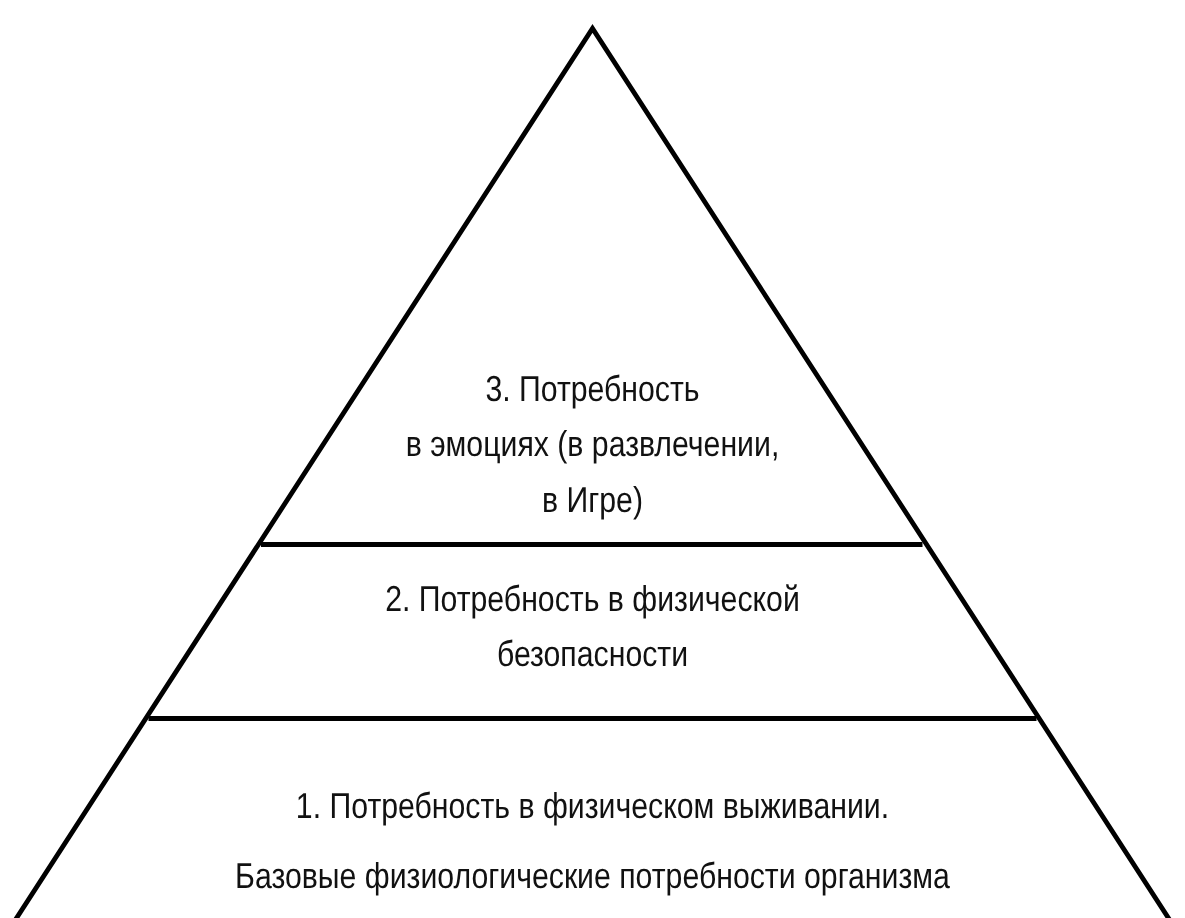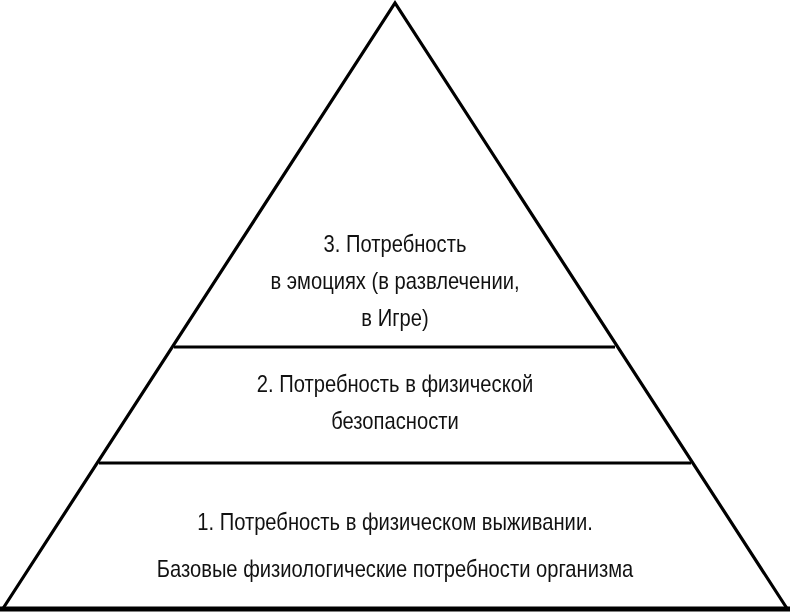--- a/index.html
+++ b/index.html
@@ -1,17 +1,17 @@
 <!DOCTYPE html>
 <html><head>
   <meta charset="utf-8">
   <style>
     html, body { margin: 0; padding: 0; background: #ffffff; }
     body { width: 790px; height: 612px; position: relative; overflow: hidden; }
-    .canvas { position: absolute; left: 0; top: 0; width: 790px; height: 540px; }
+    .canvas { position: absolute; left: 0; top: 16px; width: 790px; height: 540px; }
     svg.shape { position: absolute; left: 0; top: 0; }
     .label {
       position: absolute;
       left: 0; width: 790px;
       text-align: center;
       color: #111111;
       font-family: "Liberation Sans", sans-serif;
       font-size: 24px;
       transform: scaleX(0.84);
       transform-origin: 395px 0;

